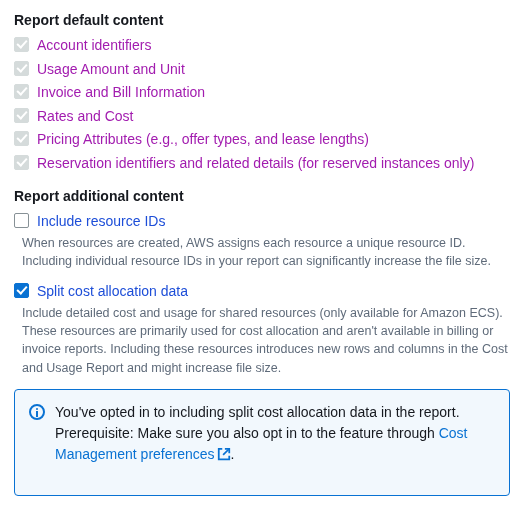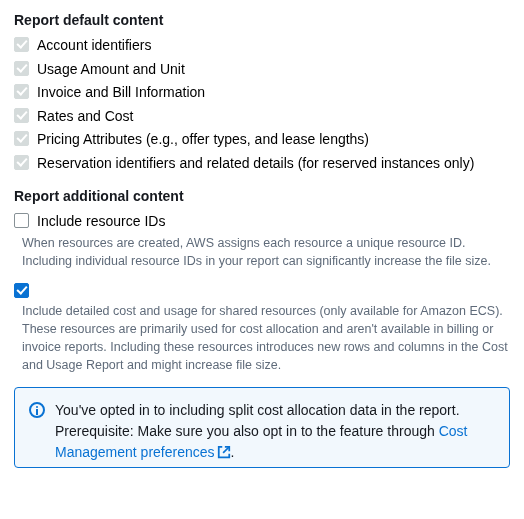--- a/index.html
+++ b/index.html
@@ -42,34 +42,34 @@
     top: 0px;
     width: 4px;
     height: 8px;
     border: solid #fff;
     border-width: 0 2px 2px 0;
     transform: rotate(42deg);
   }
   .checkbox.checked.disabled { background: #d5dbdb; border-color: #d5dbdb; }
   .checkbox.checked.disabled::after { border-color: #fff; }
   .checkbox.active.checked { background: #0972d3; border-color: #0972d3; }
-  .chk-label.disabled { color: #000000; }
+  .chk-label.disabled { color: #a21caf; }
   .additional-block { margin-bottom: 12px; }
-  .add-label { font-size: 14px; color: #000000; line-height: 1.3; }
+  .add-label { font-size: 14px; color: #1d4ed8; line-height: 1.3; }
   .add-desc {
     color: #5f6b7a;
     font-size: 12.5px;
     line-height: 1.45;
     margin: 2px 0 0 8px;
   }
   .info-box {
     border: 1px solid #0972d3;
     background: #f2f8fd;
     border-radius: 4px;
-    padding: 12px 14px 2px 14px;
+    padding: 12px 14px 28px 14px;
     display: flex;
     gap: 10px;
     margin-top: 10px;
   }
   .info-icon {
     width: 16px;
     height: 16px;
     border: 2px solid #0972d3;
     border-radius: 50%;
     flex-shrink: 0;
@@ -146,20 +146,21 @@
   <div class="check-item">
     <span class="checkbox"></span>
     <span class="add-label">Include resource IDs</span>
   </div>
   <div class="add-desc">When resources are created, AWS assigns each resource a unique resource ID. Including individual resource IDs in your report can significantly increase the file size.</div>
 </div>
 
 <div class="additional-block">
   <div class="check-item">
     <span class="checkbox checked active"></span>
+    <span class="add-label">Split cost allocation data</span>
   </div>
   <div class="add-desc">Include detailed cost and usage for shared resources (only available for Amazon ECS). These resources are primarily used for cost allocation and aren't available in billing or invoice reports. Including these resources introduces new rows and columns in the Cost and Usage Report and might increase file size.</div>
 </div>
 
 <div class="info-box">
   <span class="info-icon"></span>
   <div class="info-text">
     <span>You've opted in to including split cost allocation data in the report.</span><br>
     <span class="prereq-label">Prerequisite</span><span>: Make sure you also opt in to the feature through </span><a class="link"><span>Cost Management preferences</span><span class="ext-icon"><svg viewBox="0 0 16 16">
             <path d="M6 2H2v12h12v-4"></path>

